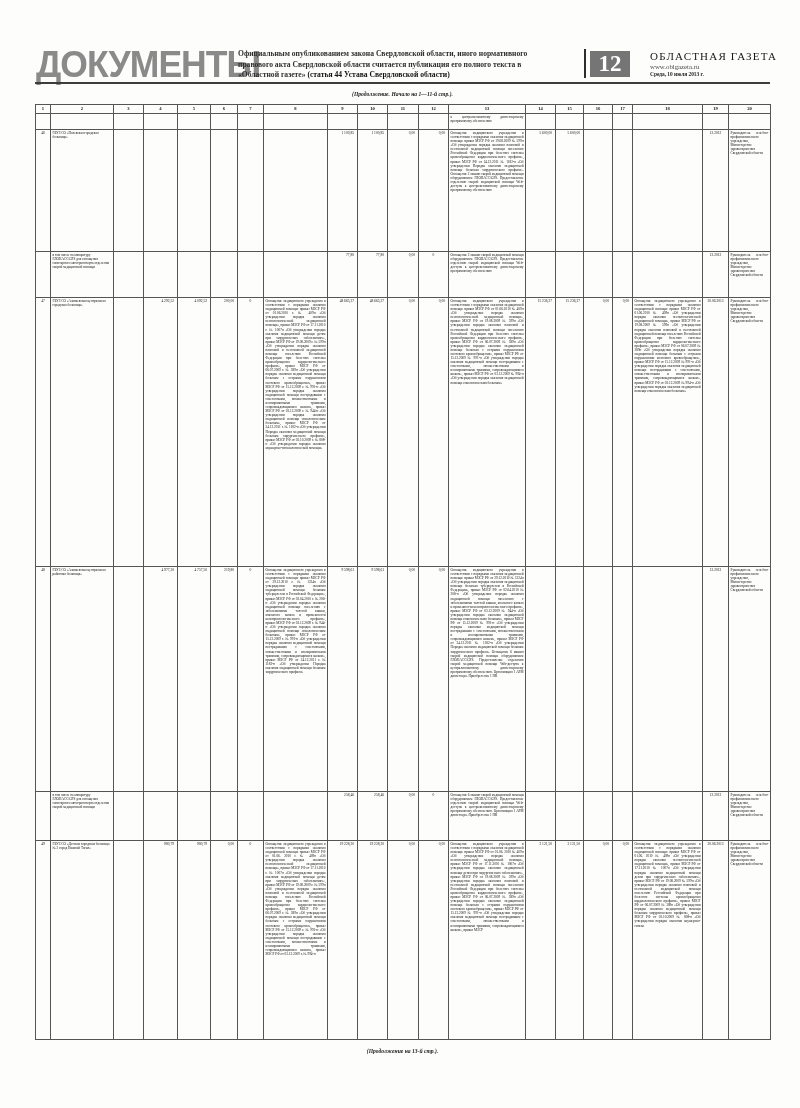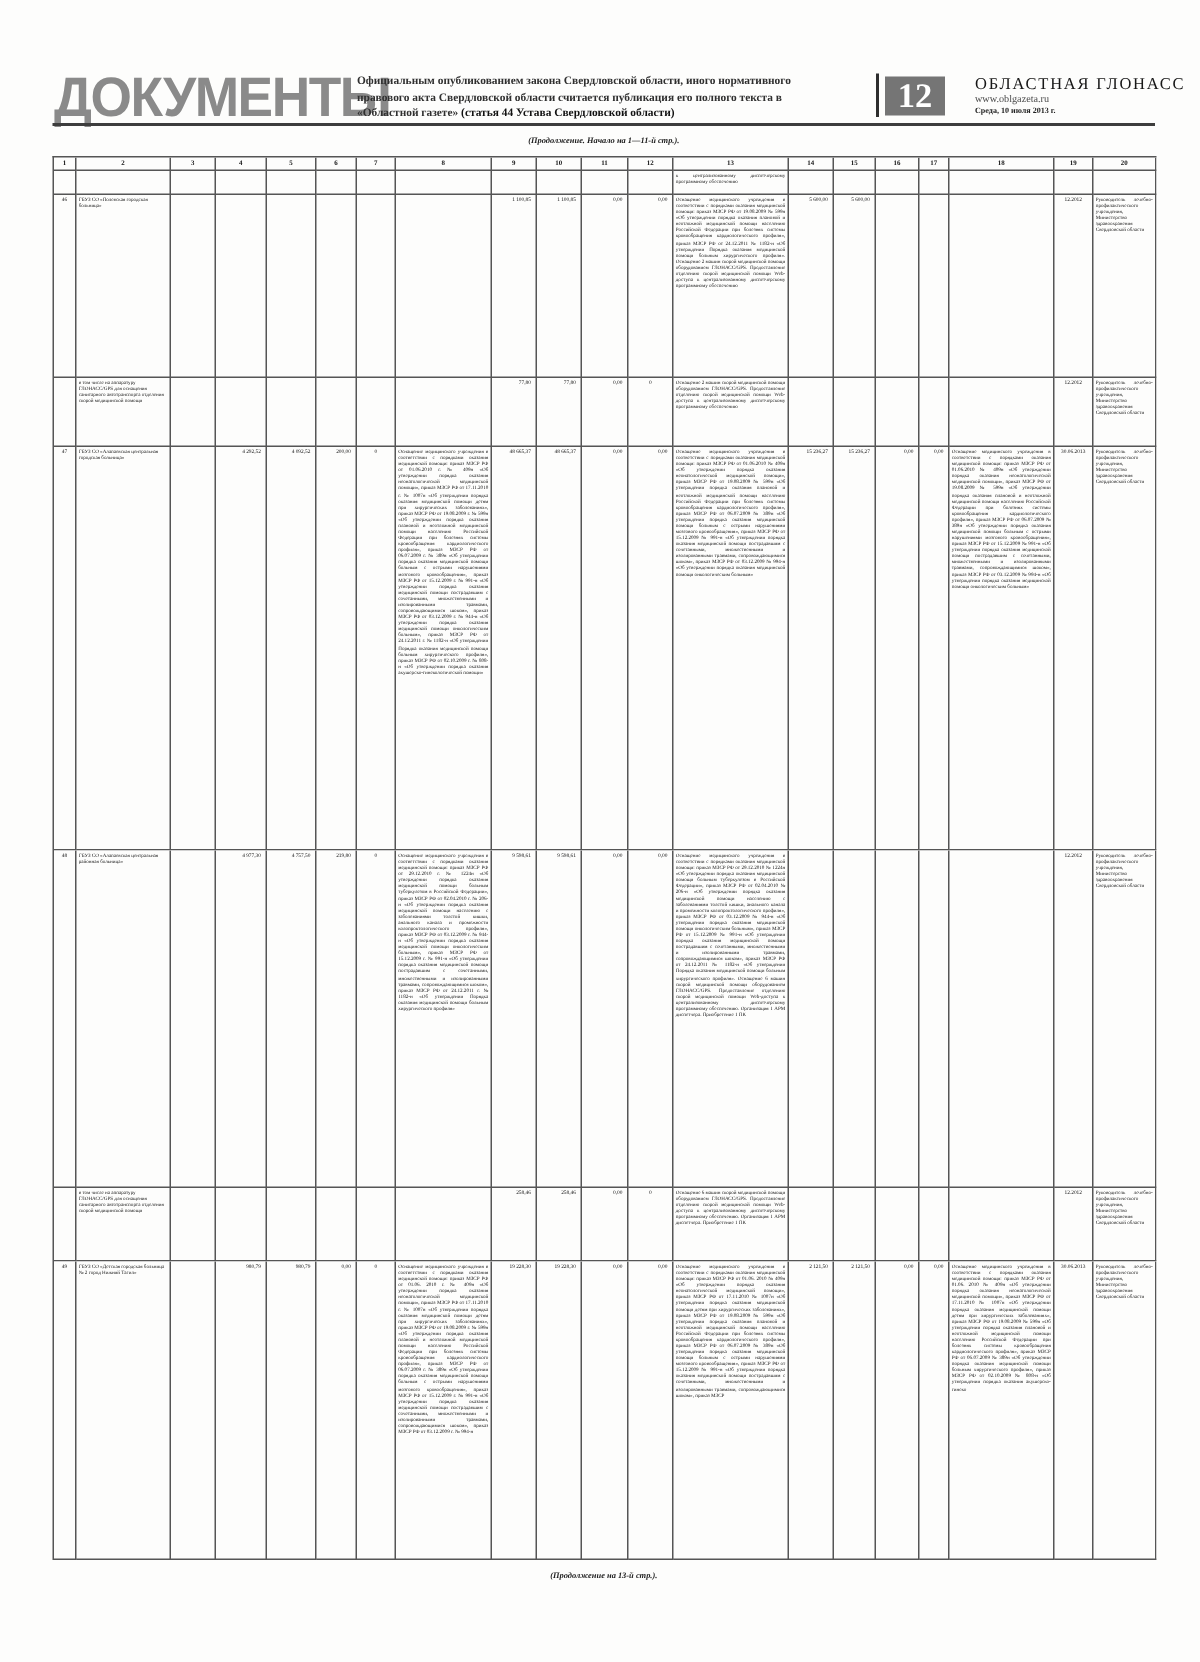--- a/index.html
+++ b/index.html
@@ -39,21 +39,21 @@
   .t-cell.name{text-align:left;}
 </style>
 </head>
 <body>
 
 <div class="page">
   <div class="docs-title">ДОКУМЕНТЫ</div>
   <div class="pub-note"><span>Официальным опубликованием закона Свердловской области, иного нормативного правового акта  Свердловской области считается публикация его полного текста в «Областной газете» </span><span class="statute">(статья 44 Устава Свердловской области)</span></div>
   <div class="vrule"></div>
   <div class="pagebox">12</div>
-  <div class="paper-name">ОБЛАСТНАЯ ГЛОНАСС</div>
+  <div class="paper-name">ОБЛАСТНАЯ ГАЗЕТА</div>
   <div class="website">www.oblgazeta.ru</div>
   <div class="issue-date">Среда, 10 июля 2013 г.</div>
   <div class="hrule"></div>
   <div class="continuation cont-top">(Продолжение. Начало на 1—11-й стр.).</div>
   <div class="doc-table" id="docTable">
       <div class="t-row" style="height: 9px;">
         <div class="t-cell hdr" style="width: 15px;">1</div>
         <div class="t-cell hdr" style="width: 63px;">2</div>
         <div class="t-cell hdr" style="width: 30px;">3</div>
         <div class="t-cell hdr" style="width: 34px;">4</div>

